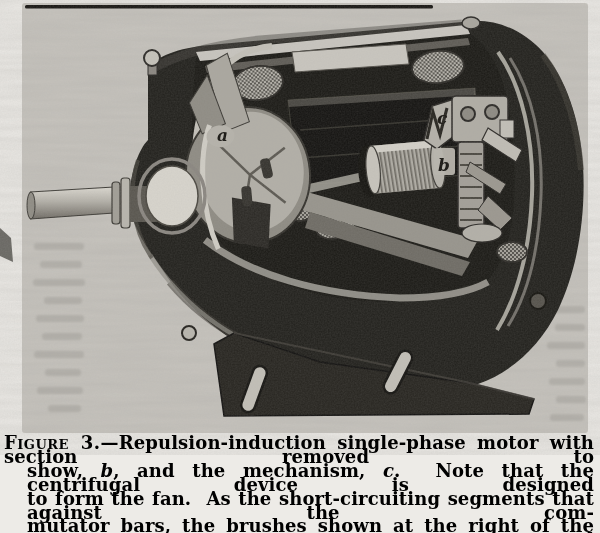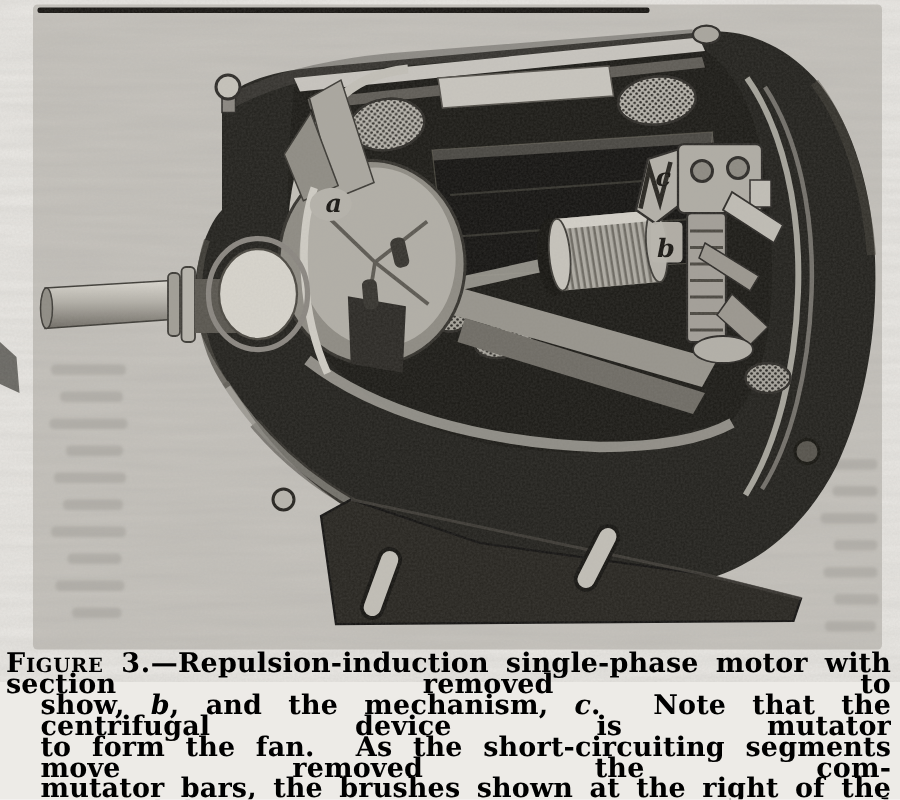--- a/index.html
+++ b/index.html
@@ -236,19 +236,19 @@
     <text x="217" y="141">a</text>
     <text x="438" y="171">b</text>
     <text x="437" y="124">c</text>
   </g>
 
   <rect x="22" y="3" width="566" height="430" filter="url(#grainFine)" opacity="0.18"></rect>
 </svg>
 
 <div class="caption" id="caption">
       <div class="cap-line first"><span class="sc">Figure 3.</span><span>—Repulsion-induction single-phase motor with section removed to</span></div>
-      <div class="cap-line"><span>show, </span><span class="it">b</span><span>, and the mechanism, </span><span class="it">c</span><span>.  Note that the centrifugal device is mutator</span></div>
-      <div class="cap-line"><span>to form the fan.  As the short-circuiting segments move removed the com-</span></div>
+      <div class="cap-line"><span>show, </span><span class="it">b</span><span>, and the mechanism, </span><span class="it">c</span><span>.  Note that the centrifugal device is designed</span></div>
+      <div class="cap-line"><span>to form the fan.  As the short-circuiting segments that against the com-</span></div>
       <div class="cap-line"><span>mutator bars, the brushes shown at the right of the commutator are moved</span></div>
       <div class="cap-line last"><span>away.</span></div>
     </div>
 
 </div>
 
 </body></html>

